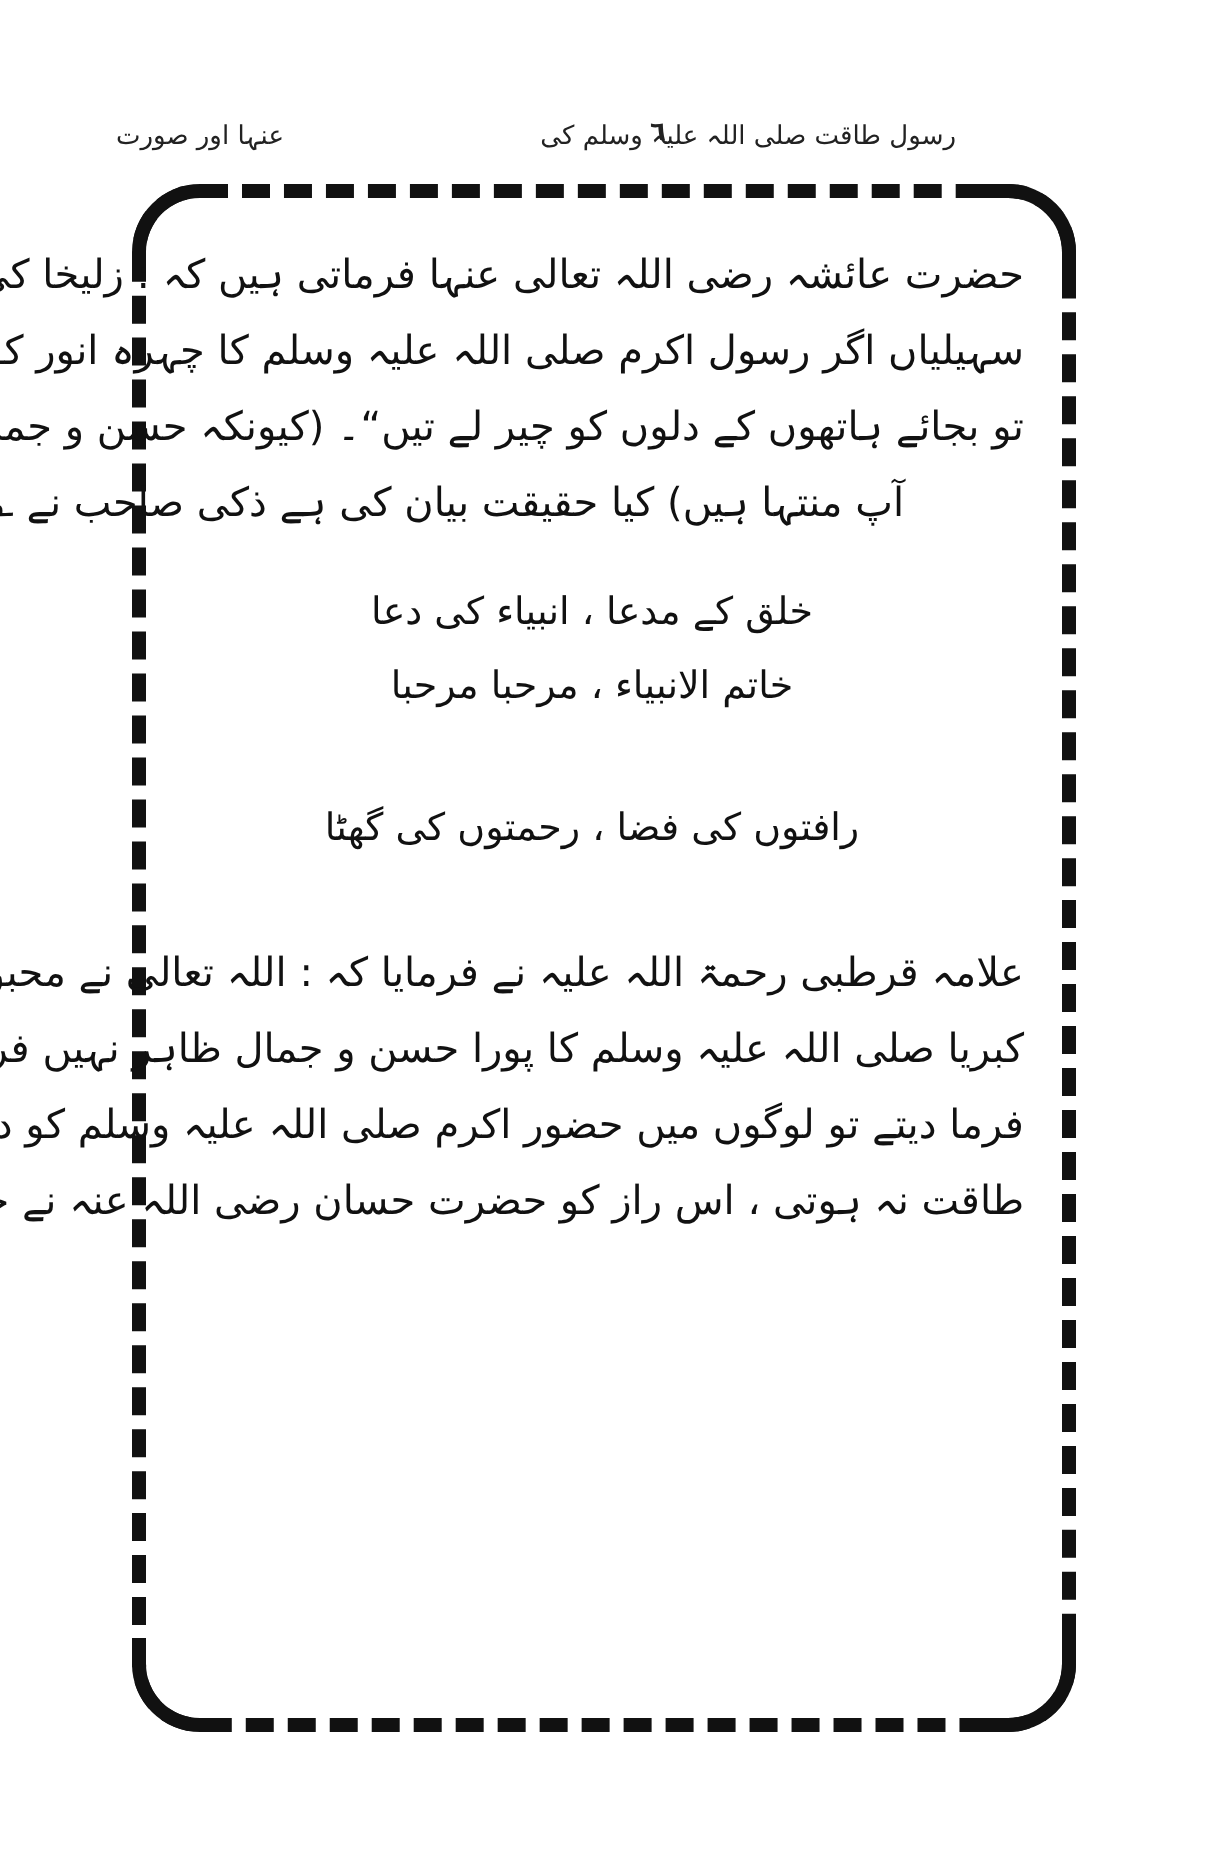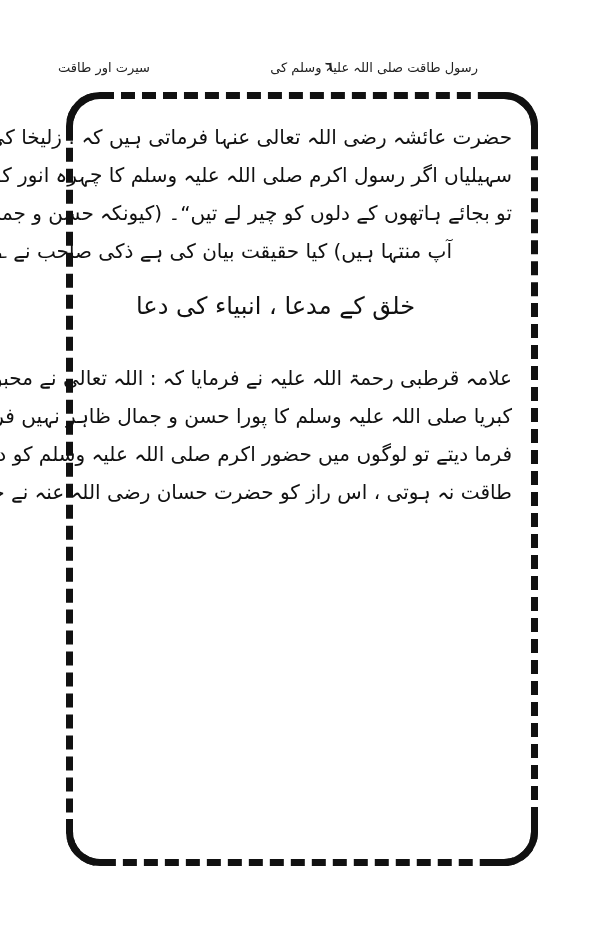--- a/index.html
+++ b/index.html
@@ -97,57 +97,59 @@
       margin-right: 56px;
     }
     .stanza {
       margin-bottom: 34px;
     }
     .verse {
       display: block;
       height: 37px;
       line-height: 37px;
       white-space: nowrap;
-      text-align: left;
-      font-size: 24px;
+      text-align: center;
+      font-size: 19px;
     }
     .poem-last {
       margin-top: -2px;
       margin-bottom: 22px;
     }
     .para2 { margin-top: 0px; }
   </style>
 </head>
 <body>
 
 <div class="page-header">
   <span class="header-right">رسول طاقت صلی اللہ علیہ وسلم کی</span>
   <span class="header-center">٦</span>
-  <span class="header-left">سیرت اور طاقت</span>
+  <span class="header-left">عنہا اور صورت</span>
 </div>
 
 <div class="frame"></div>
 <div class="frame-solid-corner corner-tl"></div>
 <div class="frame-solid-corner corner-tr"></div>
 <div class="frame-solid-corner corner-bl"></div>
 <div class="frame-solid-corner corner-br"></div>
 
 <div class="content">
   <div class="para">
     <span class="para-line">حضرت عائشہ رضی اللہ تعالی عنہا فرماتی ہیں کہ : زلیخا کی</span>
     <span class="para-line">سہیلیاں اگر رسول اکرم صلی اللہ علیہ وسلم کا چہرہ انور کو دیکھ لے تیں</span>
     <span class="para-line">تو بجائے ہاتھوں کے دلوں کو چیر لے تیں“۔ (کیونکہ حسن و جمال کی</span>
     <span class="para-line" style="padding-right:60px;">آپ منتہا ہیں) کیا حقیقت بیان کی ہے ذکی صاحب نے ؎</span>
   </div>
 
   <div class="poem">
     <div class="stanza">
       <span class="verse">خلق کے مدعا ، انبیاء کی دعا</span>
+      <span class="verse">خاتم الانبیاء ، مرحبا مرحبا</span>
     </div>
     <div class="stanza">
+      <span class="verse">رافتوں کی فضا ، رحمتوں کی گھٹا</span>
     </div>
   </div>
 
   <div class="para para2">
     <span class="para-line">علامہ قرطبی رحمۃ اللہ علیہ نے فرمایا کہ : اللہ تعالی نے محبوب</span>
     <span class="para-line">کبریا صلی اللہ علیہ وسلم کا پورا حسن و جمال ظاہر نہیں فرمایا ، اگر ظاہر</span>
     <span class="para-line">فرما دیتے تو لوگوں میں حضور اکرم صلی اللہ علیہ وسلم کو دیکھنے کی</span>
     <span class="para-line">طاقت نہ ہوتی ، اس راز کو حضرت حسان رضی اللہ عنہ نے خوب</span>
   </div>
 </div>

